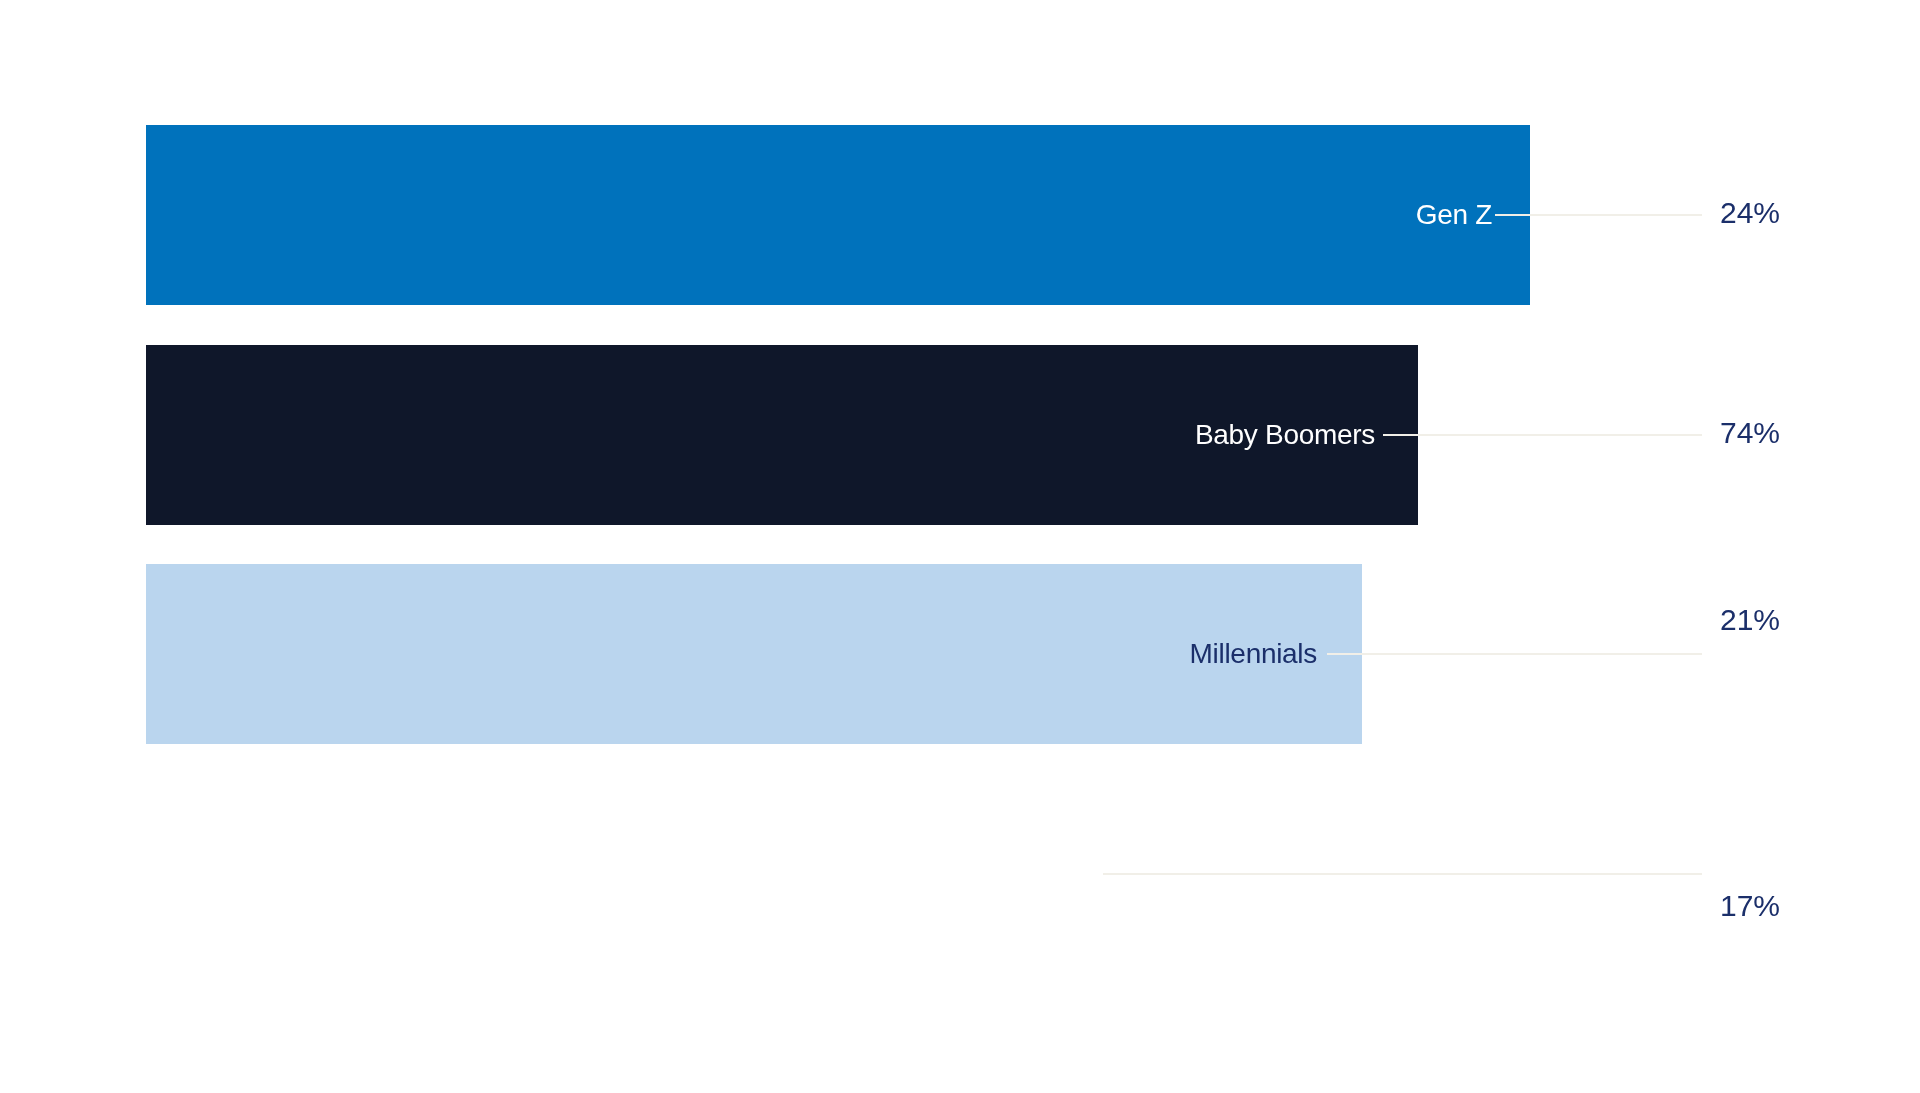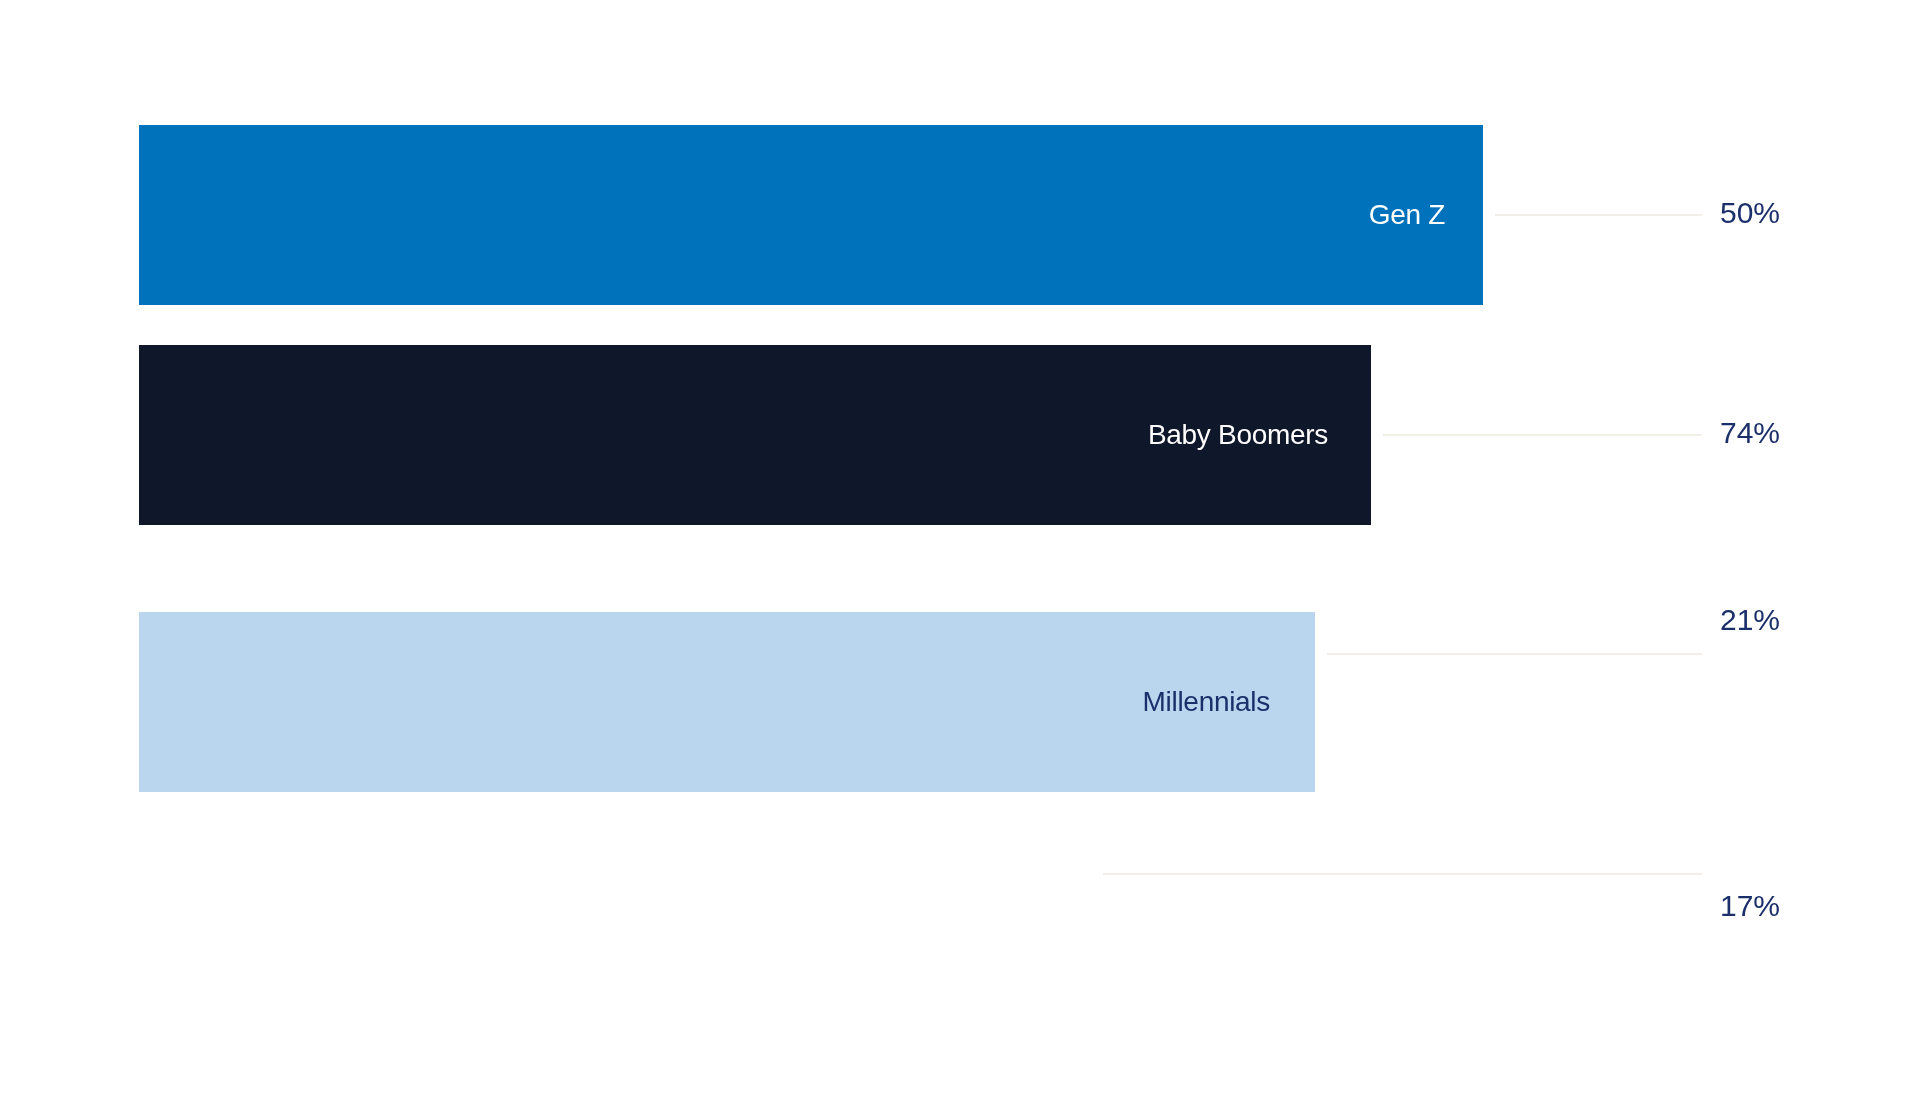--- a/index.html
+++ b/index.html
@@ -1,47 +1,47 @@
 <!DOCTYPE html>
 <html><head>
 <meta charset="utf-8">
 <style>
   html, body { margin:0; padding:0; background:#ffffff; }
   body { width:1920px; height:1093px; position:relative; overflow:hidden;
          font-family:"Liberation Sans", "DejaVu Sans", sans-serif; }
   .chart { position:absolute; left:0; top:0; width:1920px; height:1093px; }
   .row { position:absolute; left:131px; height:180px; }
-  .bar { position:absolute; left:8px; top:0; height:180px; }
+  .bar { position:absolute; left:15px; top:0; height:180px;padding-left:40px; }
   .bar-label { position:absolute; top:50%; transform:translateY(-50%);
                font-size:28px; white-space:nowrap; letter-spacing:-0.3px; }
   .leader { position:absolute; height:2px; background:#f1efe8; }
   .value { position:absolute; font-size:30px; color:#1b2f6a; transform:translateY(-50%);
            white-space:nowrap; }
 </style>
 </head>
 <body>
 
 <div class="chart">
   <div class="row" style="top: 125px; width: 1344px;">
     <div class="bar" style="width: 1344px; background: rgb(0, 114, 188);">
       <span class="bar-label" style="right: 38px; color: rgb(255, 255, 255);">Gen Z</span>
     </div>
   </div>
   <div class="leader" style="left: 1495px; width: 207px; top: 214px;"></div>
-  <span class="value" style="left: 1720px; top: 213px;">50%</span>
+  <span class="value" style="left: 1720px; top: 213px;">24%</span>
 
   <div class="row" style="top: 345px; width: 1232px;">
     <div class="bar" style="width: 1232px; background: #0f172a;">
       <span class="bar-label" style="right: 43px; color: rgb(255, 255, 255);">Baby Boomers</span>
     </div>
   </div>
   <div class="leader" style="left: 1383px; width: 319px; top: 434px;"></div>
   <span class="value" style="left: 1720px; top: 433px;">74%</span>
 
-  <div class="row" style="top: 564px; width: 1176px; margin-top: 48px;">
+  <div class="row" style="top: 564px; width: 1176px;">
     <div class="bar" style="width: 1176px; background: rgb(186, 213, 238);">
       <span class="bar-label" style="right: 45px; color: rgb(27, 47, 106);">Millennials</span>
     </div>
   </div>
   <div class="leader" style="left: 1327px; width: 375px; top: 653px;"></div>
   <span class="value" style="left: 1720px; top: 620px;">21%</span>
 
   <div class="leader" style="left: 1103px; width: 599px; top: 873px;"></div>
   <span class="value" style="left: 1720px; top: 872px; margin-top: 34px;">17%</span>
 </div>

